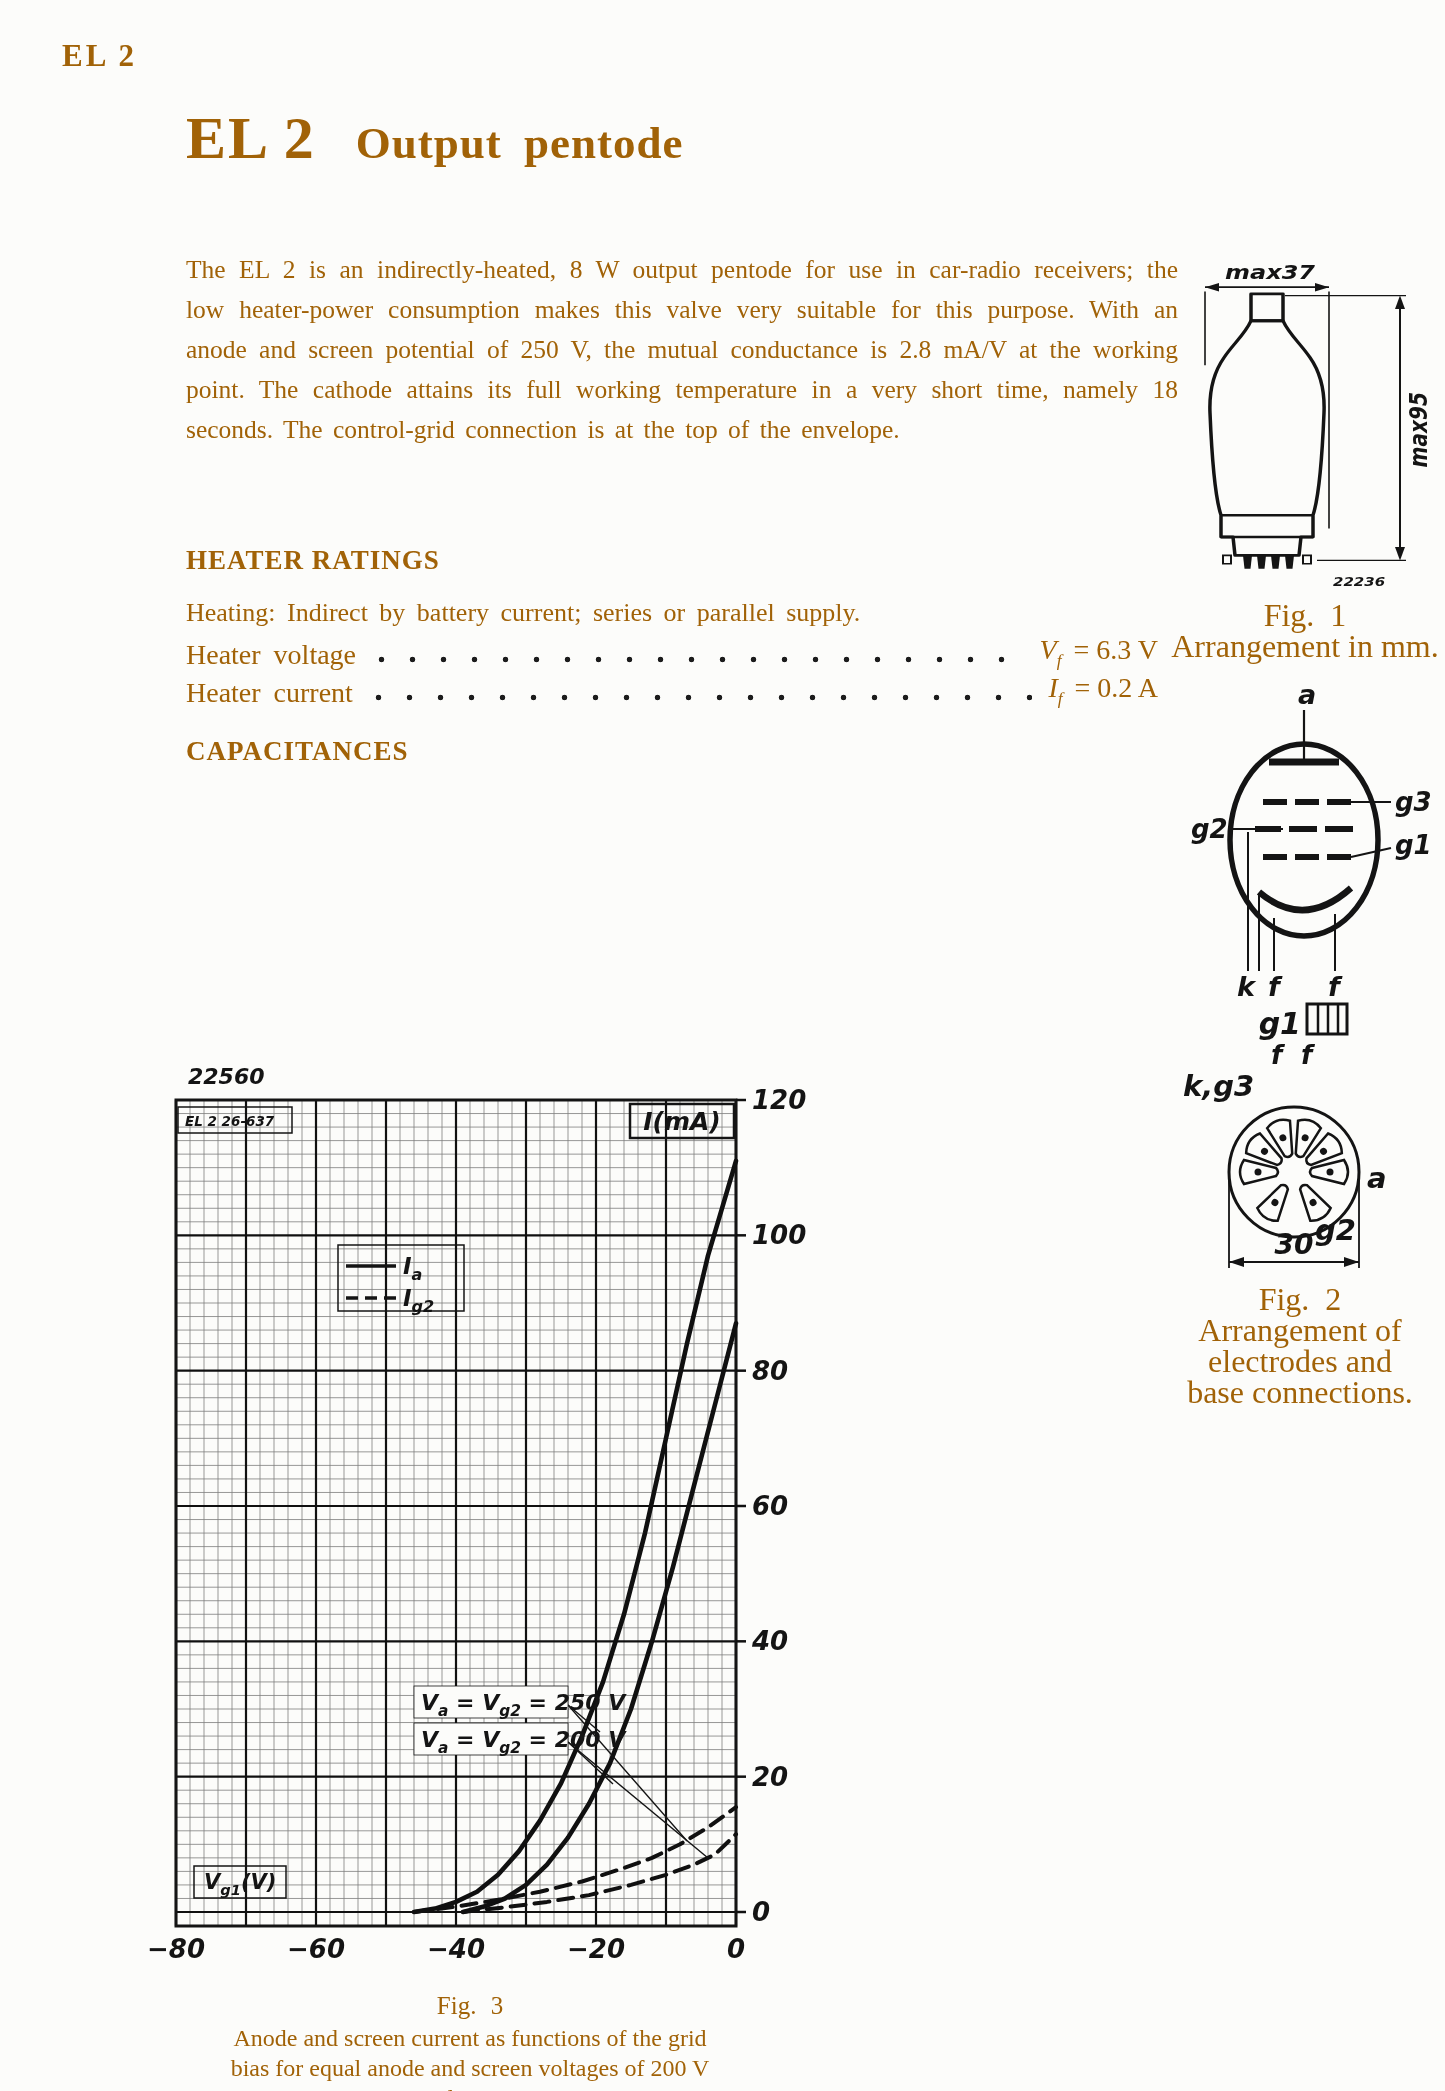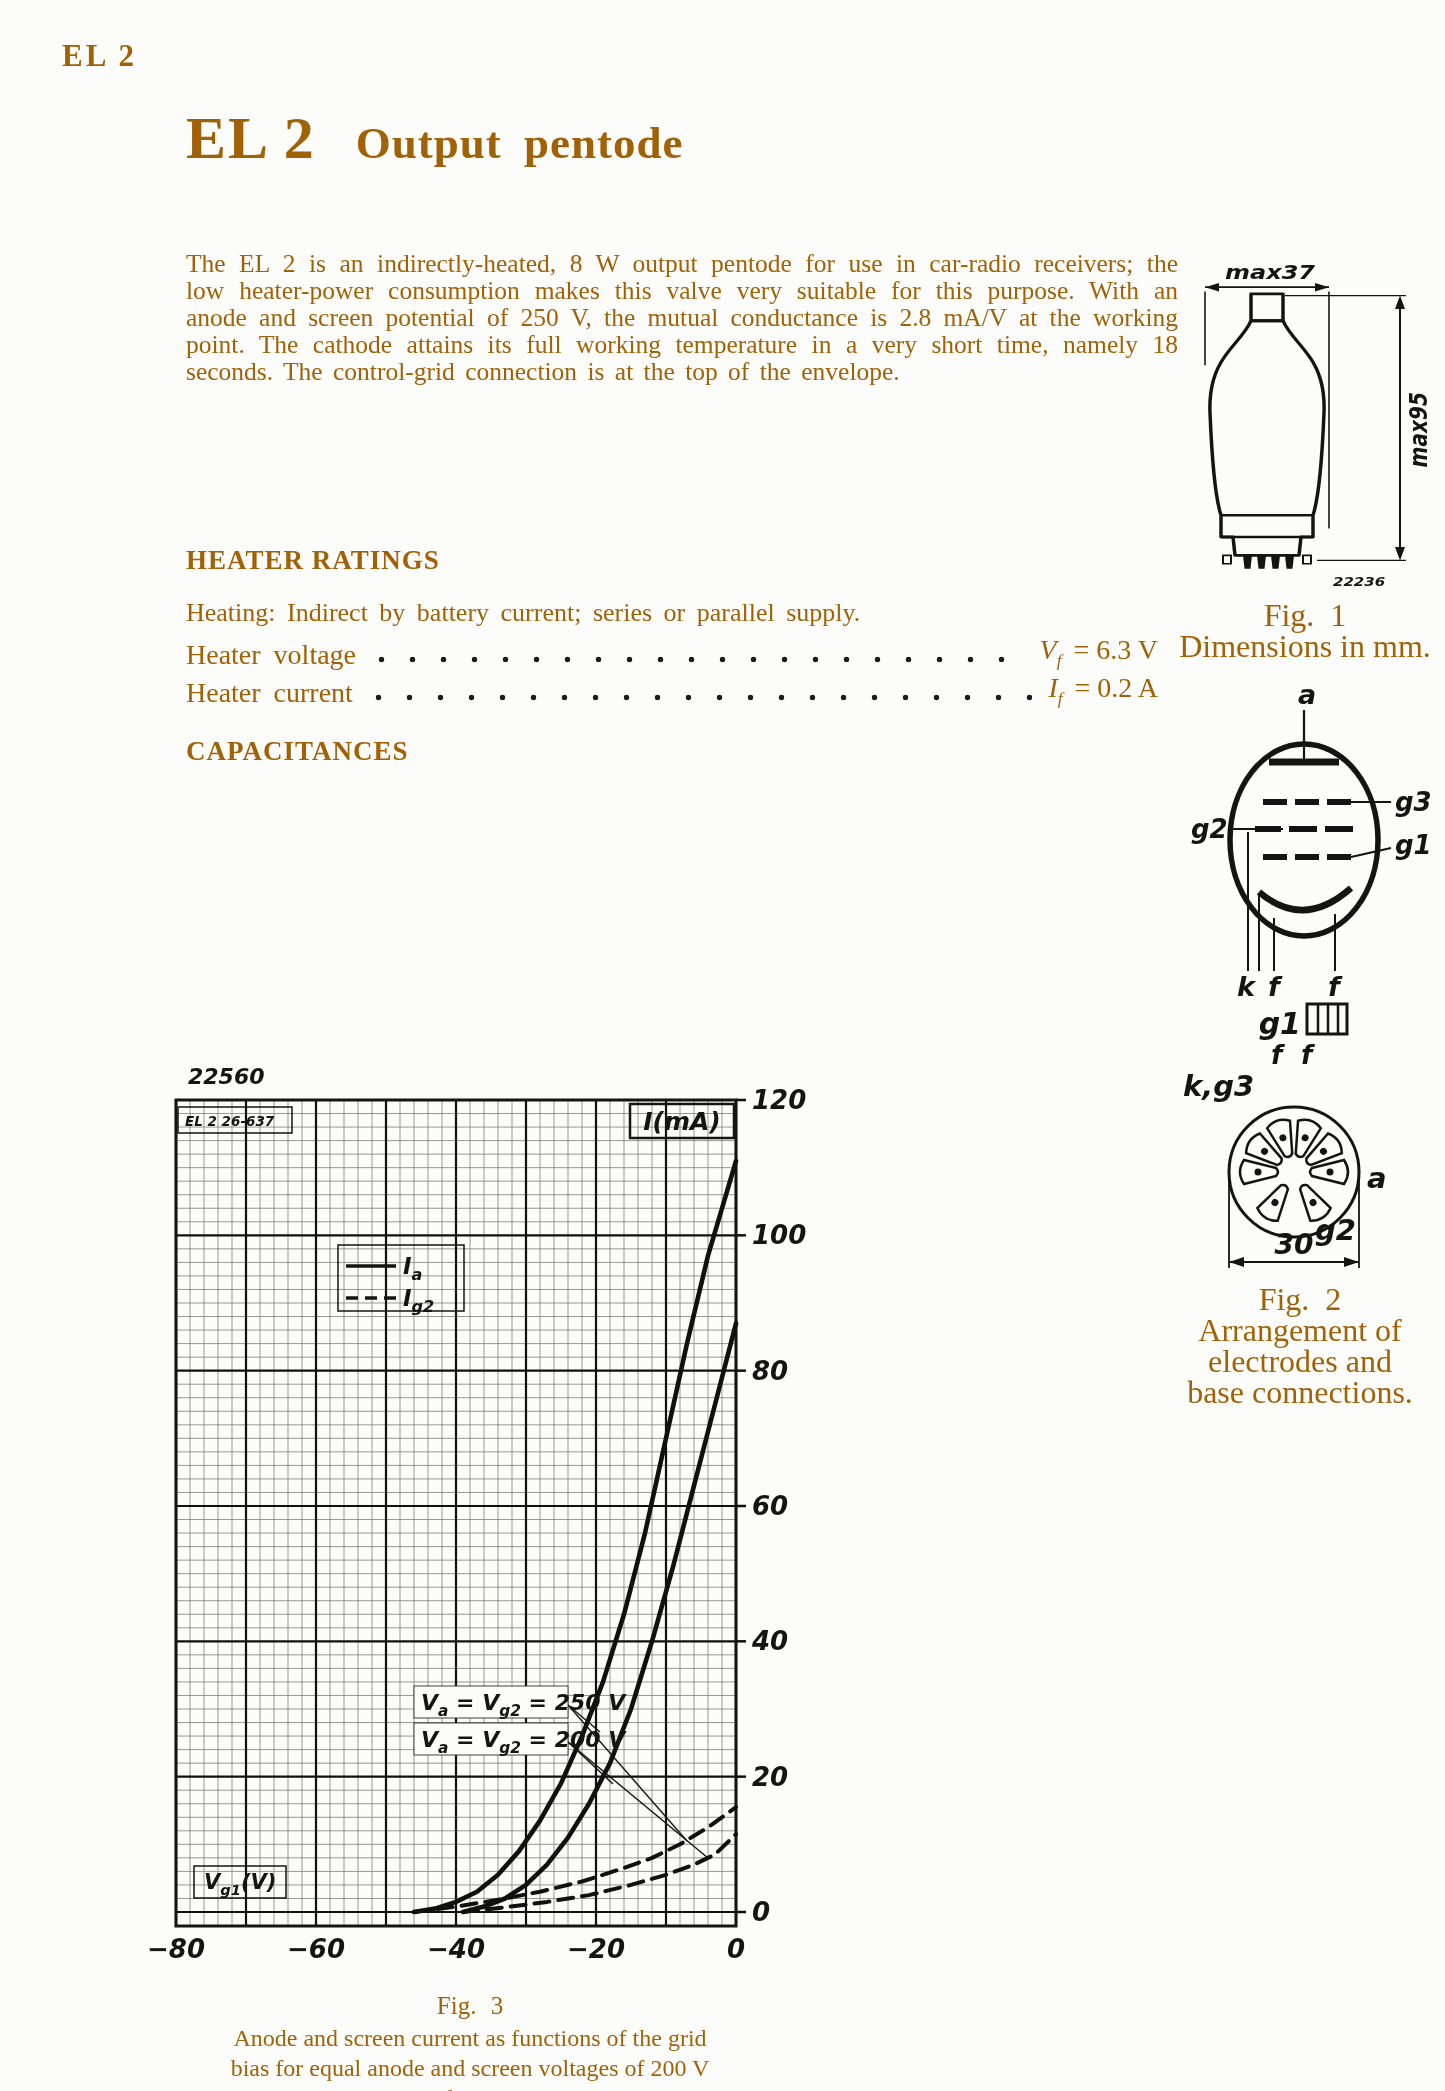--- a/index.html
+++ b/index.html
@@ -5,21 +5,21 @@
   html,body{margin:0;padding:0;background:#888;}
   #page{position:relative;width:1445px;height:2091px;background:#fcfcfa;color:#a16207;
         overflow:hidden;font-family:"Liberation Serif","DejaVu Serif",serif;}
   .abs{position:absolute;}
   
   #corner{top:38px;left:62px;font-size:31px;font-weight:bold;letter-spacing:3px;}
   #title{top:104px;left:186px;display:flex;align-items:baseline;gap:40px;}
   #title .model{font-size:60px;font-weight:bold;letter-spacing:2px;}
   #title .type{font-size:45px;font-weight:bold;letter-spacing:1px;word-spacing:10px;}
   
-  #intro{top:250px;left:186px;width:992px;font-size:25.5px;line-height:27px;
+  #intro{top:250px;left:186px;width:992px;font-size:25.5px;line-height:40px;
          text-align:justify;word-spacing:4px;}
   .heading{font-size:27px;font-weight:bold;letter-spacing:1px;}
   #heater-heading{top:545px;left:186px;}
   #heating-line{top:598px;left:186px;font-size:26px;word-spacing:5px;}
   .specrow{left:186px;width:972px;display:flex;align-items:flex-end;font-size:28px;}
   #cap-row{width:930px;}
   .specrow .lbl{white-space:nowrap;word-spacing:6px;}
   .leader{flex:1;height:7px;margin:0 16px 8px 22px;
     background-image:radial-gradient(circle at 3.5px 3.5px,#1c1c1c 2.5px,rgba(0,0,0,0) 3.1px);
     background-size:31px 7px;background-repeat:repeat-x;}
@@ -98,21 +98,21 @@
     <line x1="90" y1="52" x2="211" y2="52" class="ln" stroke-width="1.6"></line>
     <line x1="122" y1="368" x2="211" y2="368" class="ln" stroke-width="1.6"></line>
     <line x1="205" y1="56" x2="205" y2="364" class="ln" stroke-width="2"></line>
     <polygon points="205,52 200,68 210,68" fill="#141414"></polygon>
     <polygon points="205,368 200,352 210,352" fill="#141414"></polygon>
     <text x="232" y="212" class="hand" font-size="24" text-anchor="middle" transform="rotate(-90 232 212)">max95</text>
     <text x="138" y="398" class="hand" font-size="15">22236</text>
   </svg>
   <div class="abs figcap" id="fig1-cap">
     <div style="word-spacing:8px;">Fig. 1</div>
-    <div>Dimensions in mm.</div>
+    <div>Arrangement in mm.</div>
   </div>
 
   <svg class="abs" style="top:682px;left:1165px;" width="280" height="318" viewBox="0 0 280 318">
     <text x="133" y="22" class="hand" font-size="27">a</text>
     <line x1="139" y1="28" x2="139" y2="80" class="ln" stroke-width="2.2"></line>
     <line x1="104" y1="80" x2="174" y2="80" class="ln" stroke-width="7"></line>
     <ellipse cx="139" cy="158" rx="74" ry="96" class="ln" stroke-width="5.5"></ellipse>
 
     <g stroke="#141414" stroke-width="6">
       <path d="M98,120 h24 M130,120 h24 M162,120 h24"></path>

